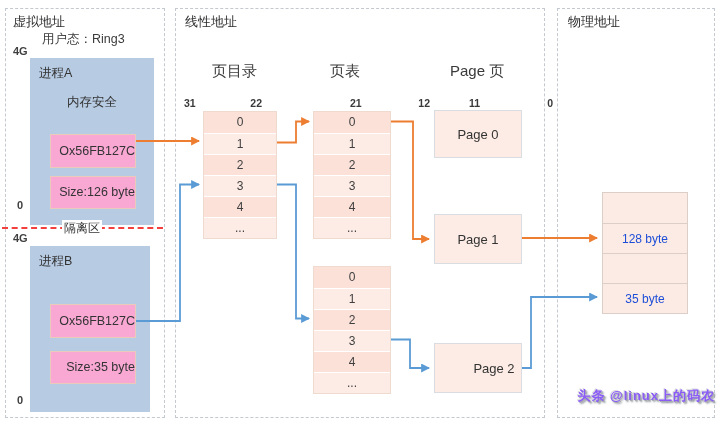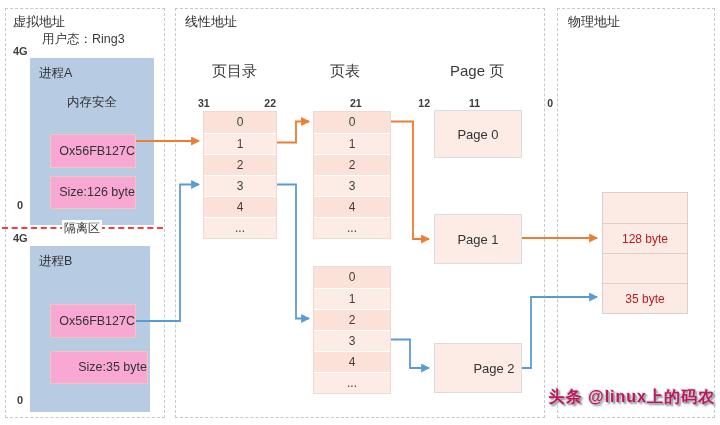--- a/index.html
+++ b/index.html
@@ -28,25 +28,25 @@
   .tbl { position:absolute; box-sizing:border-box; border:1px solid #eedacf; }
   .tbl .row { height:21px; line-height:21px; text-align:center; font-size:12px; color:#3f3f3f; box-sizing:border-box; }
   .tbl .row + .row { border-top:1px solid #fff; }
   .tbl .row:nth-child(odd)  { background:#fbe1d8; }
   .tbl .row:nth-child(even) { background:#fdece5; }
 
   .pagebox { position:absolute; box-sizing:border-box; background:#fcece5; border:1px solid #d9dde1;
              display:flex; align-items:center; justify-content:center; font-size:13px; color:#333; }
 
   .mem { position:absolute; box-sizing:border-box; border:1px solid #dccfc8; }
-  .mem .cell { height:30px; line-height:30px; text-align:center; font-size:12px; color:#b91c1c; background:#fcebe4; box-sizing:border-box; }
+  .mem .cell { height:30px; line-height:30px; text-align:center; font-size:12px; color:#1d4ed8; background:#fcebe4; box-sizing:border-box; }
   .mem .cell + .cell { border-top:1px solid #dccfc8; }
 
-  .watermark { position:absolute; right:5px; top:387px; font-size:16px; font-weight:bold; letter-spacing:1px;
-               color:#be185d;
+  .watermark { position:absolute; right:5px; top:387px; font-size:13px; font-weight:bold; letter-spacing:1px;
+               color:#8b5cf6;
                text-shadow:-1px -1px 0 #d9dbde, 1px 1px 0 #a7abb0, 2px 2px 2px #84898f; }
 
   .arrows { position:absolute; left:0; top:0; pointer-events:none; }
 </style>
 </head>
 <body>
 
 <div class="canvas">
 
   <section class="panel" style="left:5px; top:8px; width:160px; height:410px;">
@@ -66,32 +66,32 @@
 
   <div class="iso-line"></div>
   <div class="iso-label">隔离区</div>
 
   <span class="lbl scale" style="left:13px; top:232px;">4G</span>
   <span class="lbl scale" style="left:17px; top:394px;">0</span>
 
   <div class="process" style="left:30px; top:246px; width:120px; height:166px;">
     <div class="proc-name">进程B</div>
     <div class="pinkbox" style="left:20px; top:58px; width:86px; height:34px; line-height:32px;">Ox56FB127C</div>
-    <div class="pinkbox" style="left:20px; top:105px; width:98px; height:33px; line-height:31px;">Size:35 byte</div>
+    <div class="pinkbox" style="left:20px; top:105px; width:86px; height:33px; line-height:31px;">Size:35 byte</div>
   </div>
 
   <section class="panel" style="left:175px; top:8px; width:370px; height:410px;">
   </section>
   <div class="panel-title" style="left:185px; top:13px;">线性地址</div>
 
   <div class="lbl colhead" style="left:212px; top:62px;">页目录</div>
   <div class="lbl colhead" style="left:330px; top:62px;">页表</div>
   <div class="lbl colhead" style="left:450px; top:62px;">Page 页</div>
 
-  <div class="bits" style="left:198px; top:97px; width:78px;">
+  <div class="bits" style="left:184px; top:97px; width:78px;">
     <span>31</span>
     <span>22</span>
   </div>
   <div class="tbl" style="left:203px; top:111px; width:74px;">
     <div class="row">0</div>
     <div class="row">1</div>
     <div class="row">2</div>
     <div class="row">3</div>
     <div class="row">4</div>
     <div class="row">...</div>

